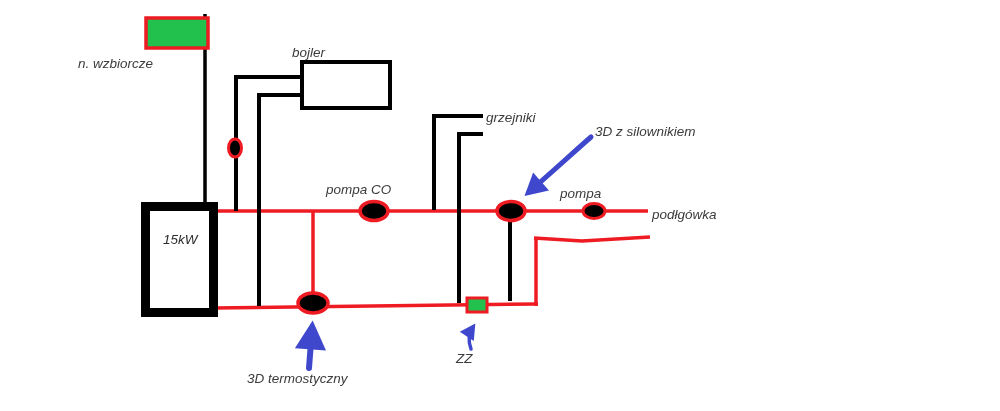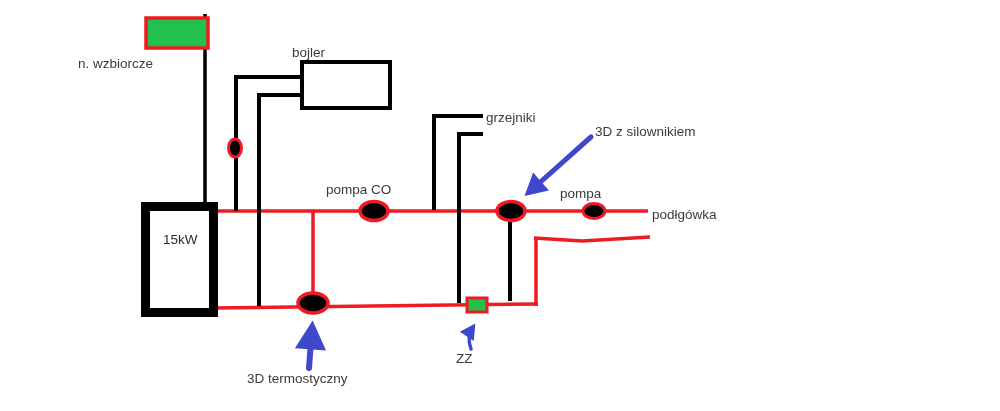--- a/index.html
+++ b/index.html
@@ -1,16 +1,16 @@
 <!DOCTYPE html>
 <html><head>
 <meta charset="utf-8">
 <style>
   html,body{margin:0;padding:0;background:#ffffff;}
-  .stage{position:relative;width:1000px;height:411px;background:#ffffff;overflow:hidden;}
+  .stage{position:relative;width:1000px;height:411px;background:#ffffff;overflow:hidden;font-style:italic;}
   .lbl{font-family:"Liberation Sans",sans-serif;font-size:13.5px;fill:#3b3b3b;}
   .lbl-dark{font-family:"Liberation Sans",sans-serif;font-size:13.5px;fill:#2b2b2b;}
   .pipe{stroke:#ee1b23;stroke-width:3.5;fill:none;stroke-linecap:butt;stroke-linejoin:miter;}
   .blk{stroke:#000000;stroke-width:4;fill:none;stroke-linecap:butt;stroke-linejoin:miter;}
   .blk-thin{stroke:#000000;stroke-width:3.5;fill:none;}
   .pump{fill:#000000;stroke:#ee1b23;stroke-width:3.5;}
   .pump-sm{fill:#000000;stroke:#ee1b23;stroke-width:3;}
   .vessel{fill:#22c14e;stroke:#ee1b23;stroke-width:3.5;}
   .zzbox{fill:#22c14e;stroke:#ee1b23;stroke-width:3;}
   .whitebox{fill:#ffffff;}

